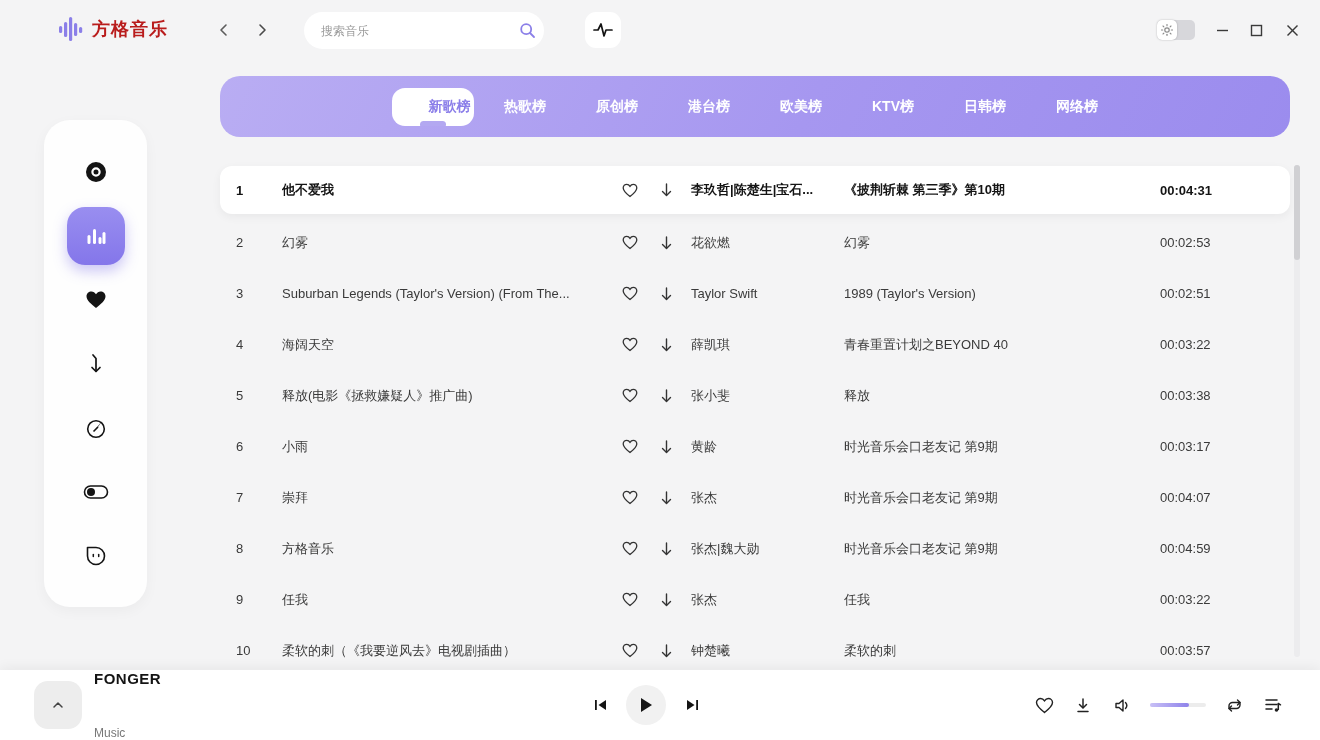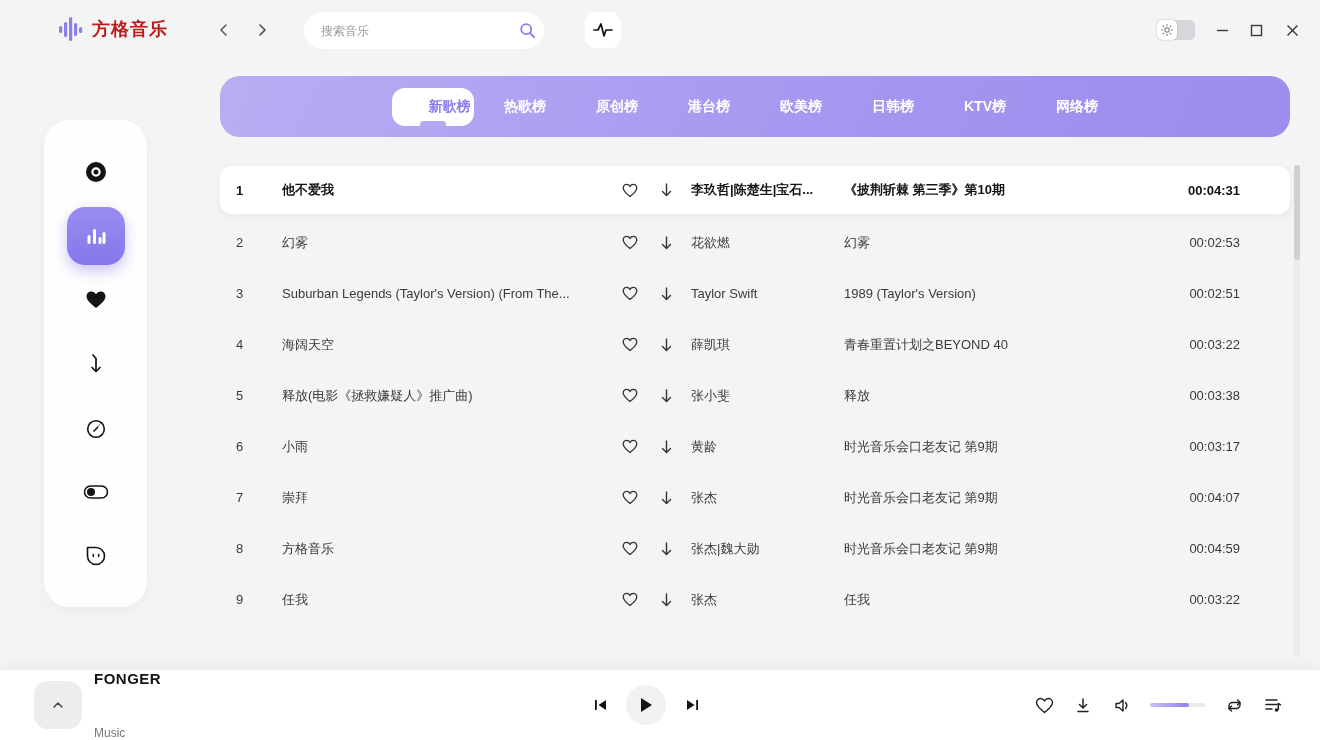--- a/index.html
+++ b/index.html
@@ -35,21 +35,21 @@
   .tab { width:92px; height:61px; display:flex; align-items:center; justify-content:center; font-size:14px; font-weight:bold; color:#fff; cursor:pointer; position:relative; }
   .tab-pill { position:relative; width:82px; height:38px; background:#fff; border-radius:13px; display:flex; align-items:center; justify-content:center; color:#8a7de9; overflow:hidden;padding-left:33px; }
   .tab-indicator { position:absolute; bottom:-2px; left:50%; transform:translateX(-50%); width:26px; height:7px; border-radius:4px; background:#b3a8f1; }
 
   
   .songlist { position:absolute; left:220px; top:166px; width:1070px; }
   .song-row { height:51px; display:grid; grid-template-columns:46px 330px 36px 36px 160px 1fr 80px; align-items:center; padding:0 50px 0 16px; font-size:13px; color:#3a3a3a; cursor:pointer; }
   .song-row.first { height:48px; margin-bottom:3px; background:#fff; border-radius:12px; box-shadow:0 3px 10px rgba(0,0,0,.05); font-weight:bold; color:#141414; }
   .cell { overflow:hidden; white-space:nowrap; text-overflow:ellipsis; }
   .cell.artist { padding-left:7px; }
-  .cell.dur { text-align:right; }
+  .cell.dur { }
   .row-icon { display:flex; align-items:center; justify-content:center; cursor:pointer; }
 
   
   .scrollbar-track { position:absolute; left:1294px; top:165px; width:6px; height:492px; border-radius:3px; background:#ececee; }
   .scrollbar-thumb { position:absolute; left:0; top:0; width:6px; height:95px; border-radius:3px; background:#d0d0d3; cursor:pointer; }
 
   
   .playerbar { position:absolute; left:0; bottom:0; width:1320px; height:70px; background:#fff; box-shadow:0 -2px 12px rgba(0,0,0,.06); }
   .collapse-btn { position:absolute; left:34px; top:11px; width:48px; height:48px; background:#ededed; border-radius:14px; border:none; display:flex; align-items:center; justify-content:center; cursor:pointer; }
   .track-info { position:absolute; left:94px; top:0; height:70px; display:flex; flex-direction:column; justify-content:space-between; gap:3px; }
@@ -239,24 +239,24 @@
   <div class="tab">
       <span>原创榜</span>
     </div>
   <div class="tab">
       <span>港台榜</span>
     </div>
   <div class="tab">
       <span>欧美榜</span>
     </div>
   <div class="tab">
+      <span>KTV榜</span>
+    </div>
+  <div class="tab">
       <span>日韩榜</span>
-    </div>
-  <div class="tab">
-      <span>KTV榜</span>
     </div>
   <div class="tab">
       <span>网络榜</span>
     </div>
 </div>
 
 <div class="songlist">
 
   <div class="song-row first">
     <span class="cell">1</span>
@@ -440,20 +440,40 @@
             <line x1="7.5" y1="2" x2="7.5" y2="13"></line>
             <polyline points="3.5,9.5 7.5,13.5 11.5,9.5"></polyline>
           </g>
         </svg>
       </span>
     <span class="cell artist">张杰</span>
     <span class="cell">任我</span>
     <span class="cell dur">00:03:22</span>
   </div>
 
+  <div class="song-row">
+    <span class="cell">10</span>
+    <span class="cell">柔软的刺（《我要逆风去》电视剧插曲）</span>
+    <span class="row-icon">
+        <svg width="16" height="15" viewBox="0 0 16 15">
+          <path d="M8 13.5 C4.4 10.6 1.2 8 1.2 4.9 C1.2 2.8 2.9 1.3 4.8 1.3 C6.2 1.3 7.3 2.1 8 3.3 C8.7 2.1 9.8 1.3 11.2 1.3 C13.1 1.3 14.8 2.8 14.8 4.9 C14.8 8 11.6 10.6 8 13.5 Z" fill="none" stroke="#333" stroke-width="1.3"></path>
+        </svg>
+      </span>
+    <span class="row-icon">
+        <svg width="15" height="16" viewBox="0 0 15 16">
+          <g fill="none" stroke="#333" stroke-width="1.4" stroke-linecap="round" stroke-linejoin="round">
+            <line x1="7.5" y1="2" x2="7.5" y2="13"></line>
+            <polyline points="3.5,9.5 7.5,13.5 11.5,9.5"></polyline>
+          </g>
+        </svg>
+      </span>
+    <span class="cell artist">钟楚曦</span>
+    <span class="cell">柔软的刺</span>
+    <span class="cell dur">00:03:57</span>
+  </div>
 
 </div>
 
 <div class="scrollbar-track">
   <div class="scrollbar-thumb"></div>
 </div>
 
 <div class="playerbar">
 
   <button class="collapse-btn">

